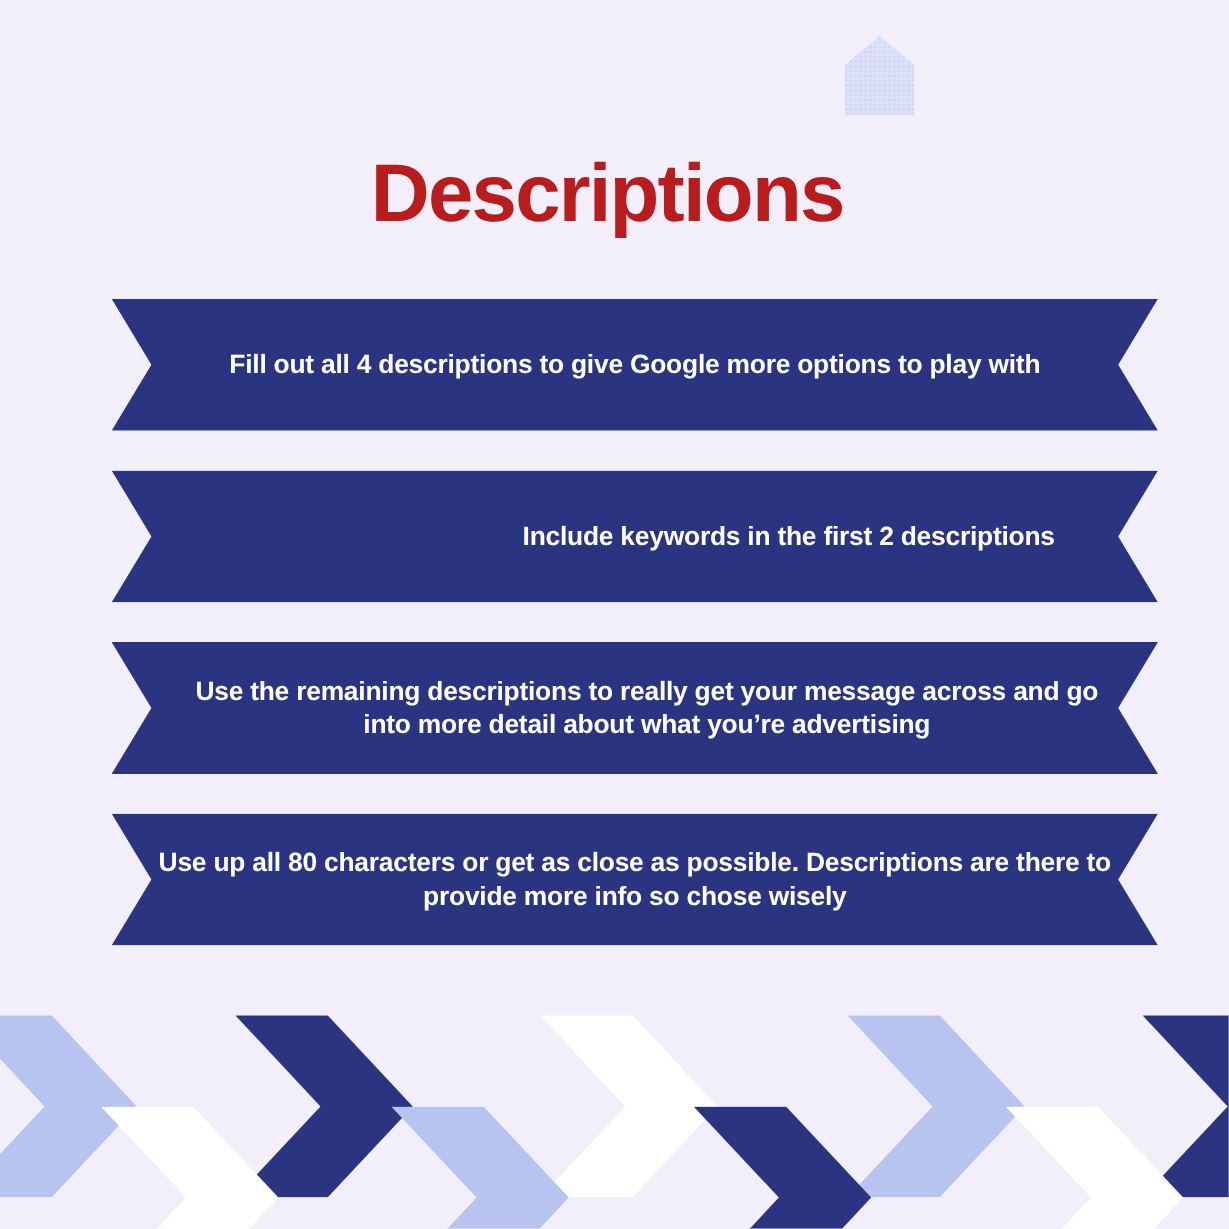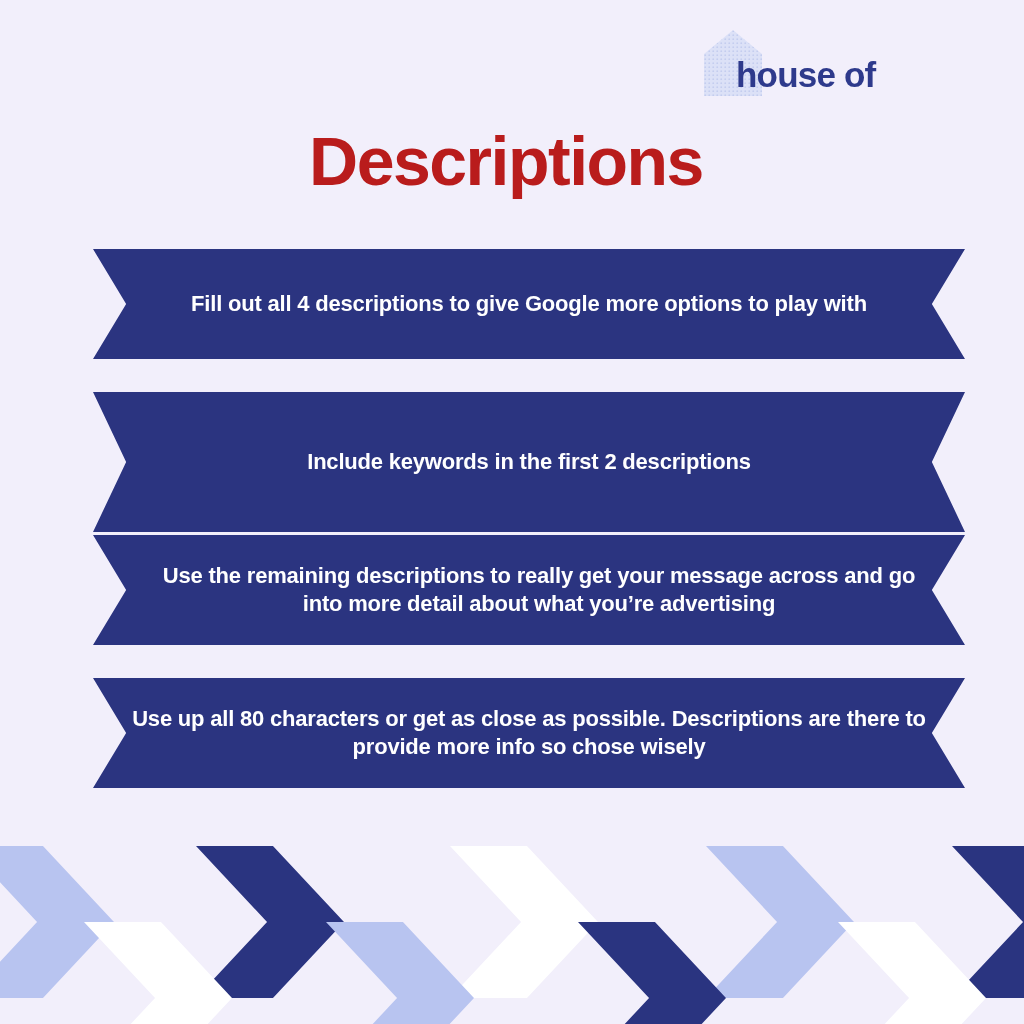--- a/index.html
+++ b/index.html
@@ -60,21 +60,21 @@
     font-size:22px;
     font-weight:bold;
     line-height:1.26;
     letter-spacing:-0.2px;
     -webkit-clip-path: polygon(0% 0%, 100% 0%, 96.2% 50%, 100% 100%, 0% 100%, 3.8% 50%);
     clip-path: polygon(0% 0%, 100% 0%, 96.2% 50%, 100% 100%, 0% 100%, 3.8% 50%);
   }
   .banner .txt { display:block; width:700px; }
 
   #banner-1 { top:249px;  height:110px; }
-  #banner-2 { top:392px;  height:140px; }
+  #banner-2 { top:392px;  height:110px;text-align:right; }
   #banner-3 { top:535px;  height:110px; }
   #banner-4 { top:678px;  height:110px; }
 
   #banner-3 .txt { width:790px;margin-left:20px; }
   #banner-4 .txt { width:820px; }
 
   
   #chevron-band {
     position:absolute;
     left:0; bottom:0;
@@ -95,21 +95,20 @@
   <svg id="house-mark" viewBox="0 0 58 66" xmlns="http://www.w3.org/2000/svg">
     <defs>
       <pattern id="dots" width="4" height="4" patternUnits="userSpaceOnUse">
         <rect width="4" height="4" fill="#DCE1F7"></rect>
         <circle cx="1.2" cy="1.2" r="0.85" fill="#C3CCEF"></circle>
       </pattern>
     </defs>
     <path d="M0 24 L29 0 L58 24 L58 66 L0 66 Z" fill="url(#dots)"></path>
   </svg>
   <div id="logo-text">
-    <span class="l1">house of</span>
   </div>
 </div>
 
 <h1 id="page-title" style="color: #b91c1c;">Descriptions</h1>
 
 <div class="banner" id="banner-1" style="background: rgb(43, 52, 128);">
   <span class="txt">Fill out all 4 descriptions to give Google more options to play with</span>
 </div>
 <div class="banner" id="banner-2" style="background: rgb(43, 52, 128);">
   <span class="txt">Include keywords in the first 2 descriptions</span>

